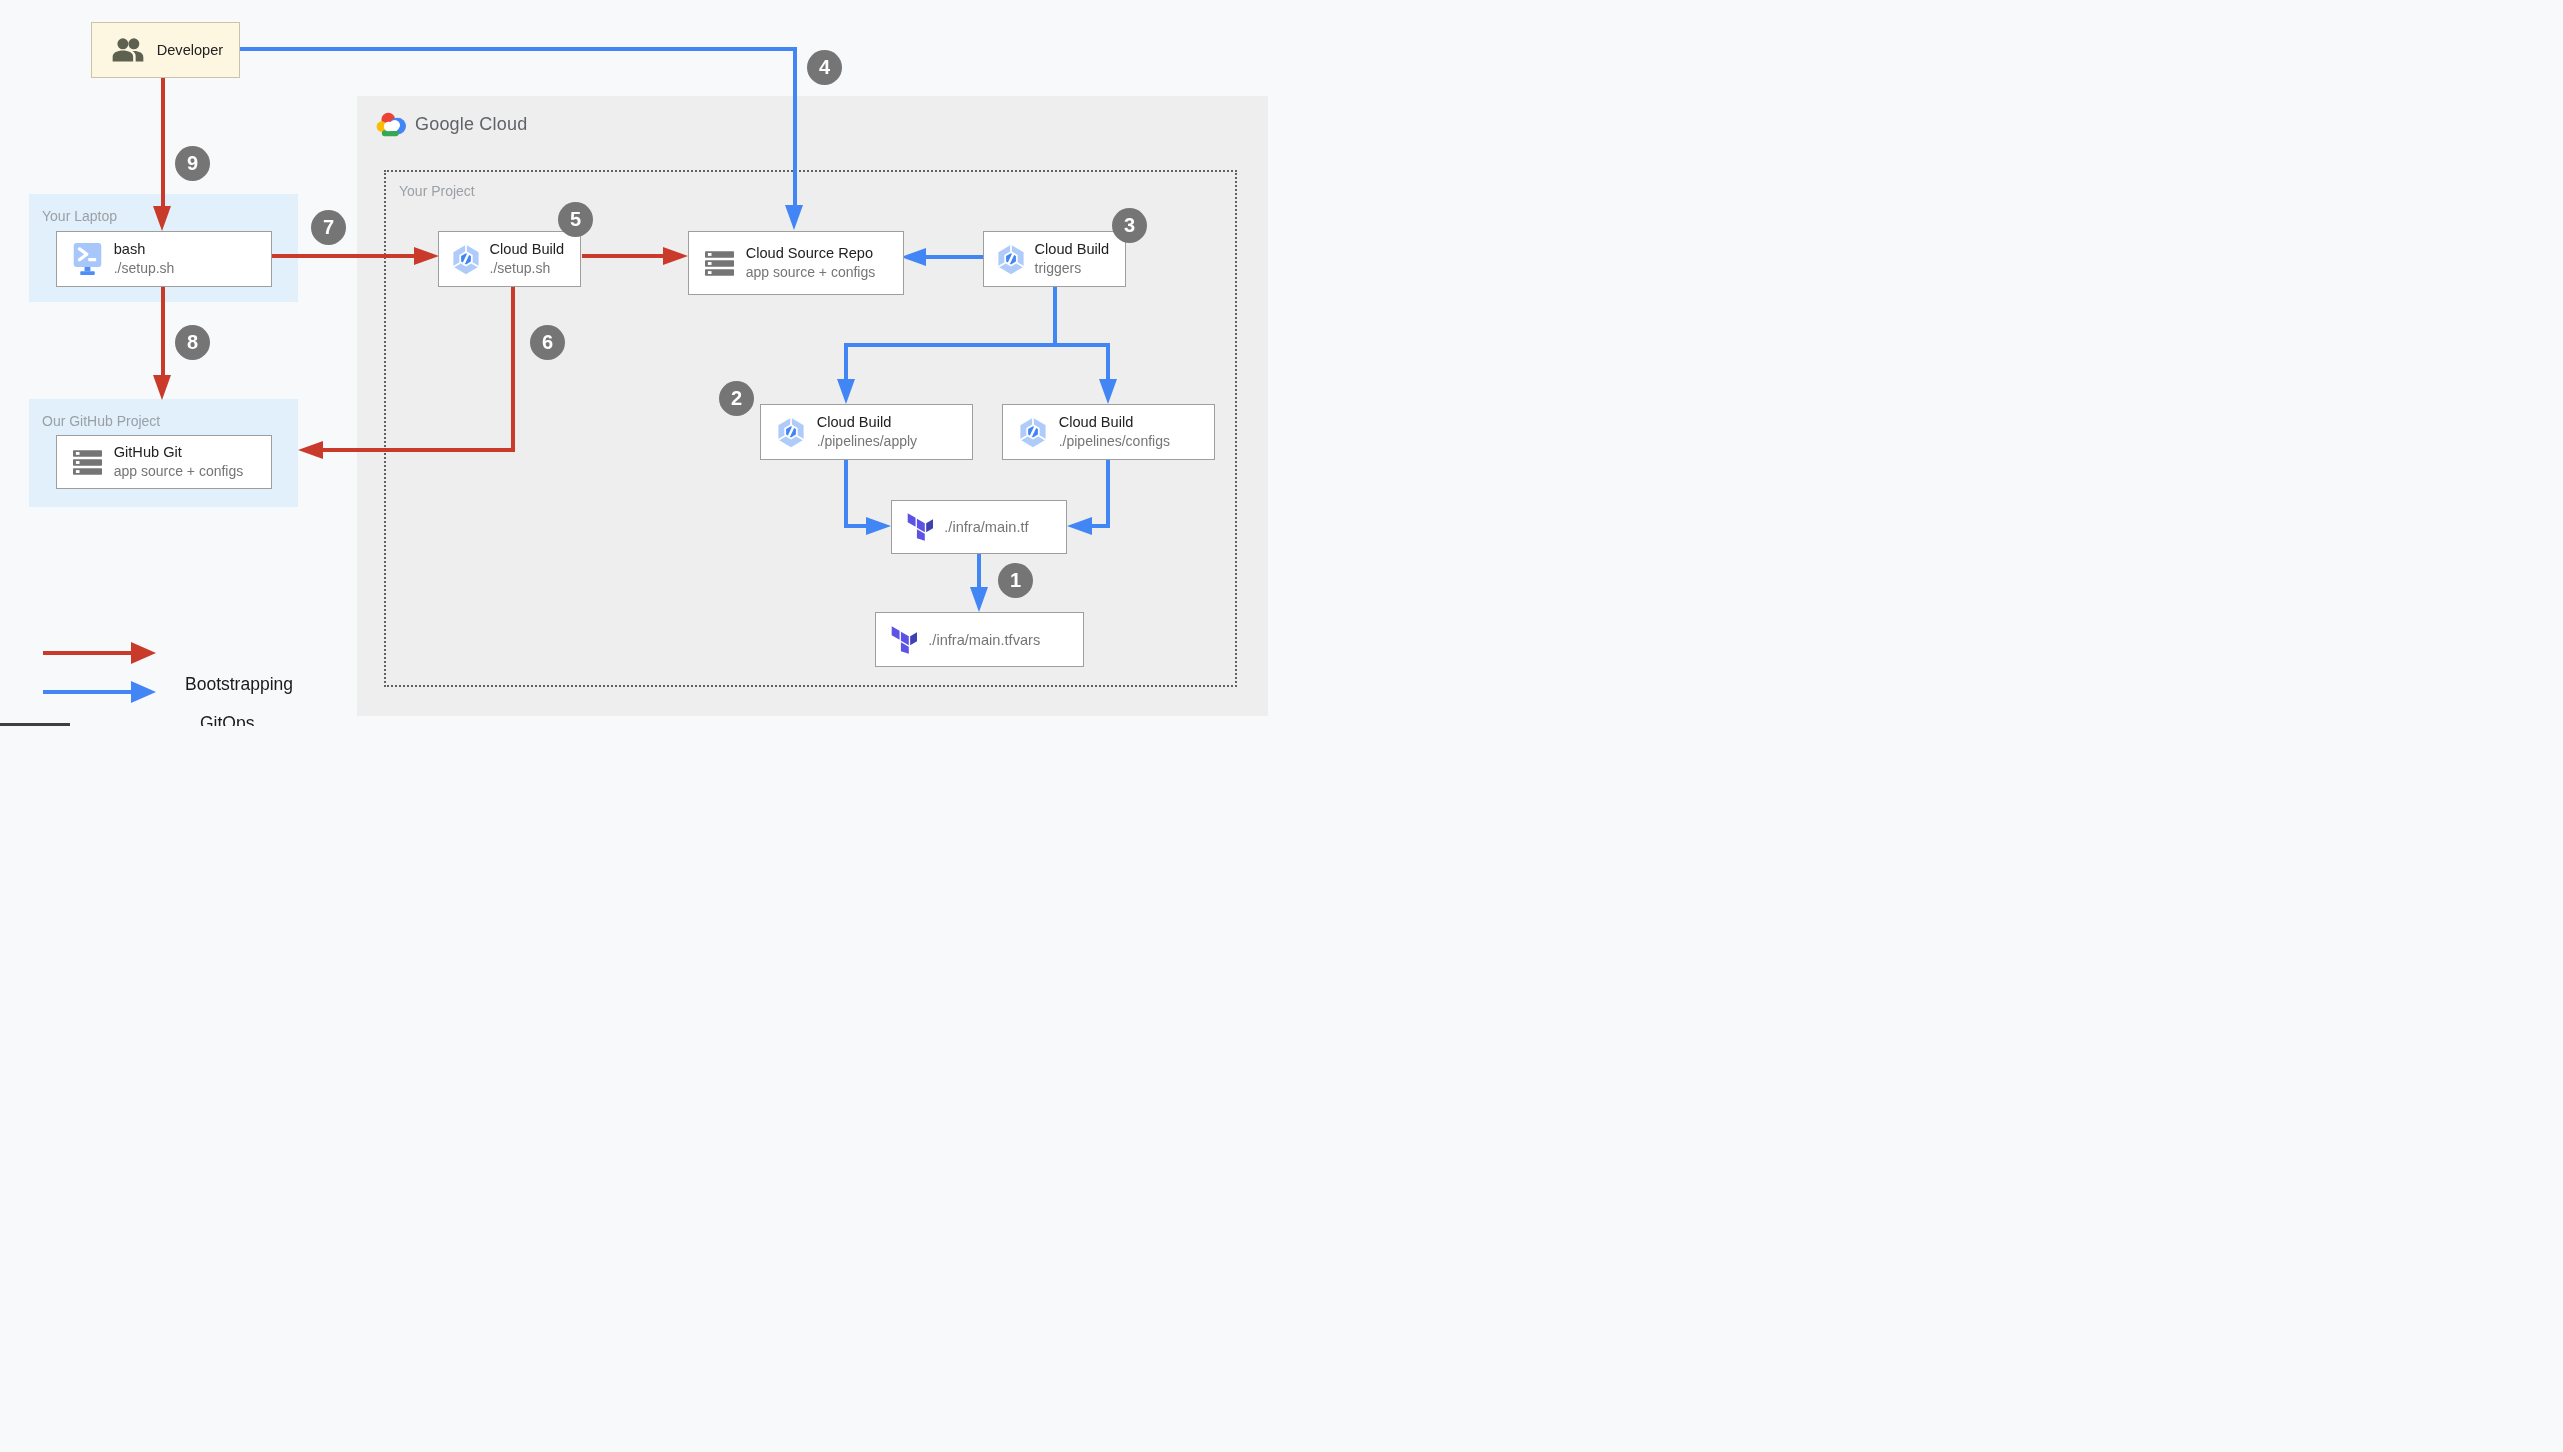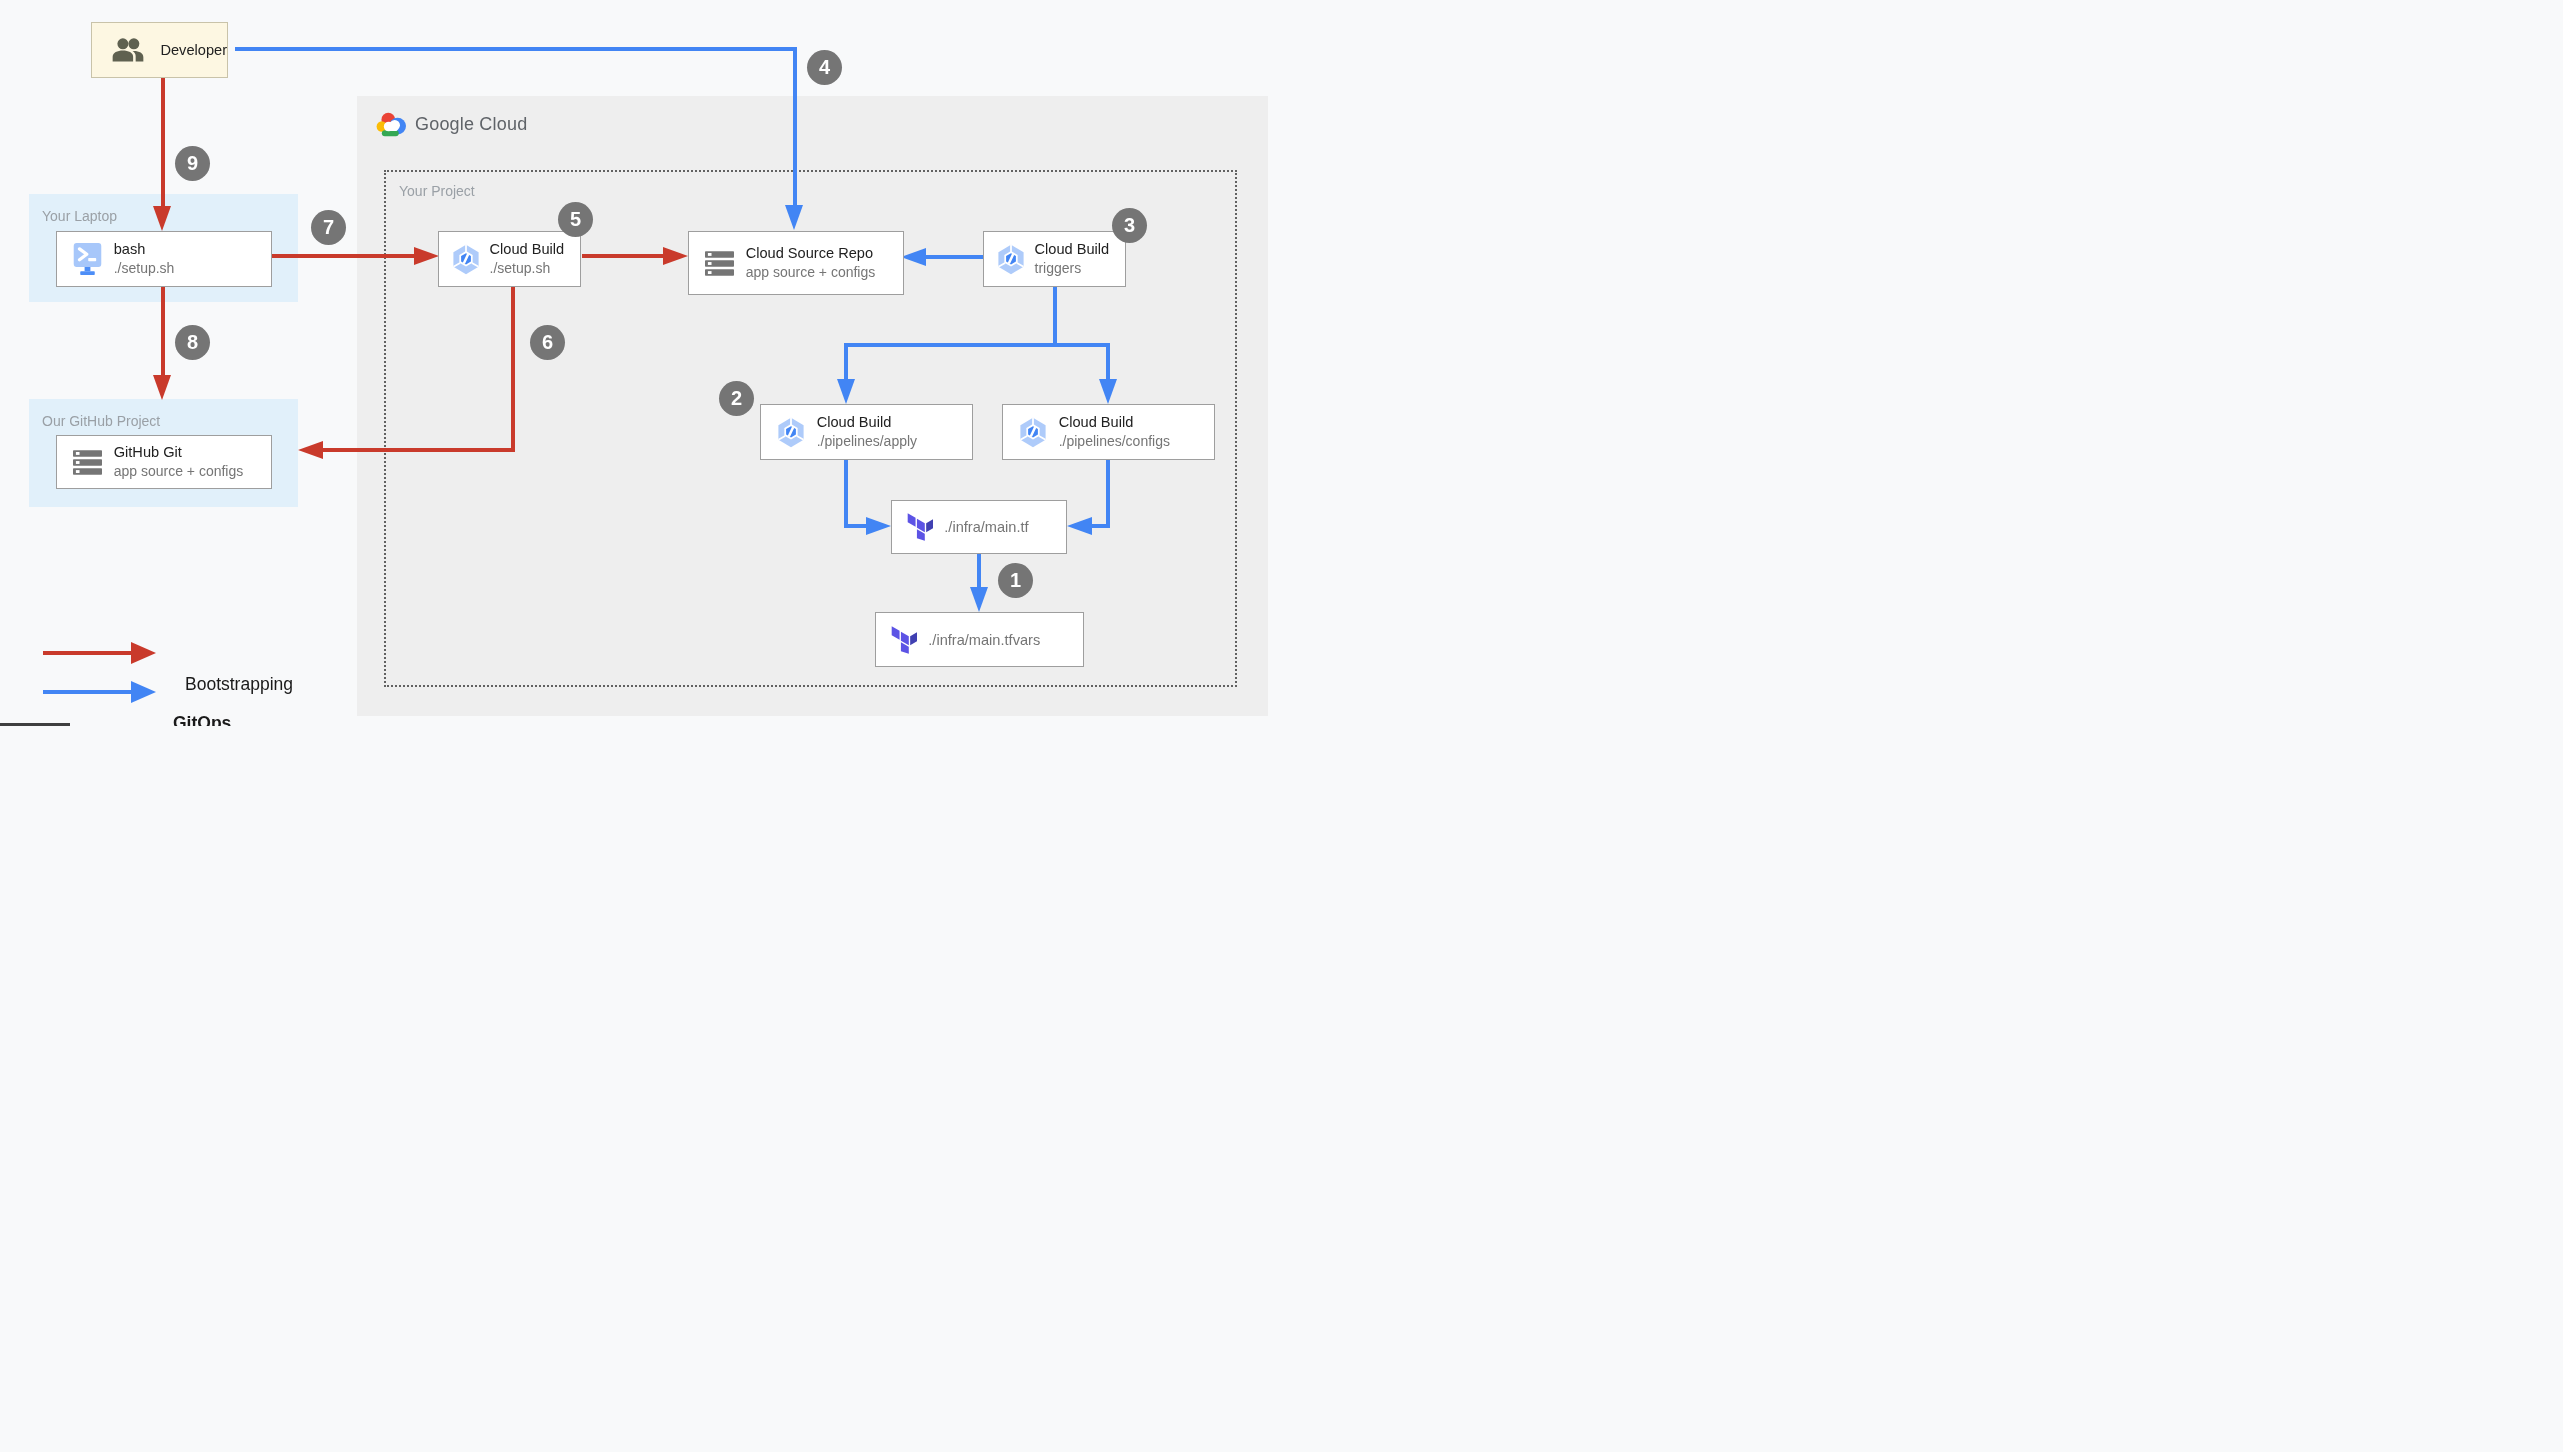--- a/index.html
+++ b/index.html
@@ -105,21 +105,21 @@
   <div class="hline blue" style="left:844px;top:524px;width:23.4px;"></div>
   <div class="ah ah-right-blue" style="left:866px;top:517px;"></div>
 
   <div class="vline blue" style="left:1106px;top:460px;height:67px;"></div>
   <div class="hline blue" style="left:1090px;top:524px;width:20px;"></div>
   <div class="ah ah-left-blue" style="left:1067px;top:517px;"></div>
 
   <div class="vline blue" style="left:977px;top:554px;height:34px;"></div>
   <div class="ah ah-down-blue" style="left:970px;top:587px;"></div>
 
-  <div class="node node-cream" style="left:91px;top:22px;width:137px;height:56px;padding-left:19px;z-index:10;justify-content:space-between;">
+  <div class="node node-cream" style="left:91px;top:22px;width:149px;height:56px;padding-left:19px;z-index:10;">
     <span style="display:inline-flex;">
       <svg width="34" height="23.4" viewBox="0 0 46 32" fill="#5F6150">
         <circle cx="16" cy="8" r="7.5"></circle>
         <circle cx="31" cy="8" r="7.5"></circle>
         <path d="M2 32 v-6.5 c0-5.5 6.5-8.5 14-8.5 s14 3 14 8.5 V32 Z"></path>
         <path d="M33.5 32 v-7 c0-3.2-1.6-5.6-4.3-7.2 0.6-0.1 1.2-0.1 1.8-0.1 7.5 0 13 3 13 8.5 V32 Z"></path>
       </svg>
     </span>
     <span class="ntitle">Developer</span>
   </div>
@@ -295,18 +295,18 @@
   <div class="badge" style="left:175px;top:325px;">8</div>
   <div class="badge" style="left:719px;top:381px;">2</div>
   <div class="badge" style="left:998px;top:563px;">1</div>
 
   <div class="hline red" style="left:43px;top:651px;width:88px;height:4.4px;"></div>
   <div class="ah ah-lg-red" style="left:131px;top:642px;"></div>
   <div class="legend-label" style="left:185px;top:643px;">Bootstrapping</div>
 
   <div class="hline blue" style="left:43px;top:690px;width:88px;height:4.4px;"></div>
   <div class="ah ah-lg-blue" style="left:131px;top:681px;"></div>
-  <div class="legend-label" style="left:173px;top:682px;font-weight:bold;">GitOps</div>
+  <div class="legend-label" style="left:200px;top:682px;">GitOps</div>
 
   <div class="edge-strip" style="left:0;top:723px;width:70px;height:2.9px;"></div>
 
 </div>
 
 
 </body></html>

